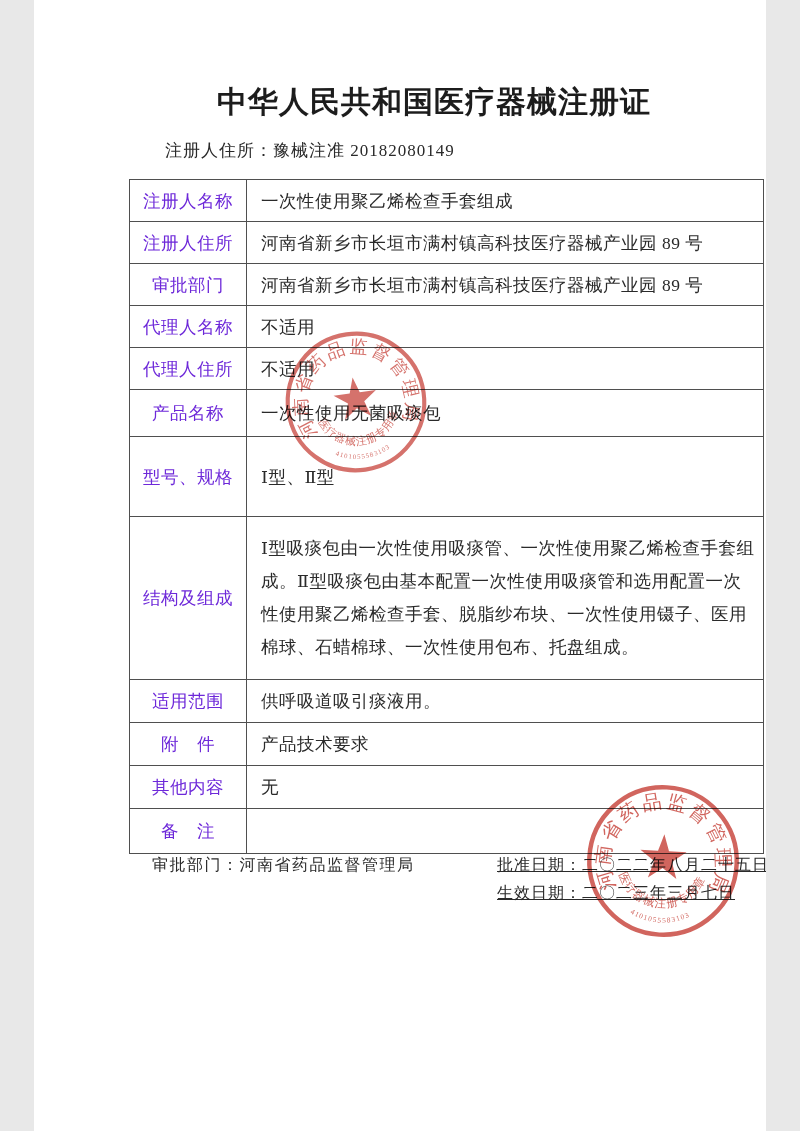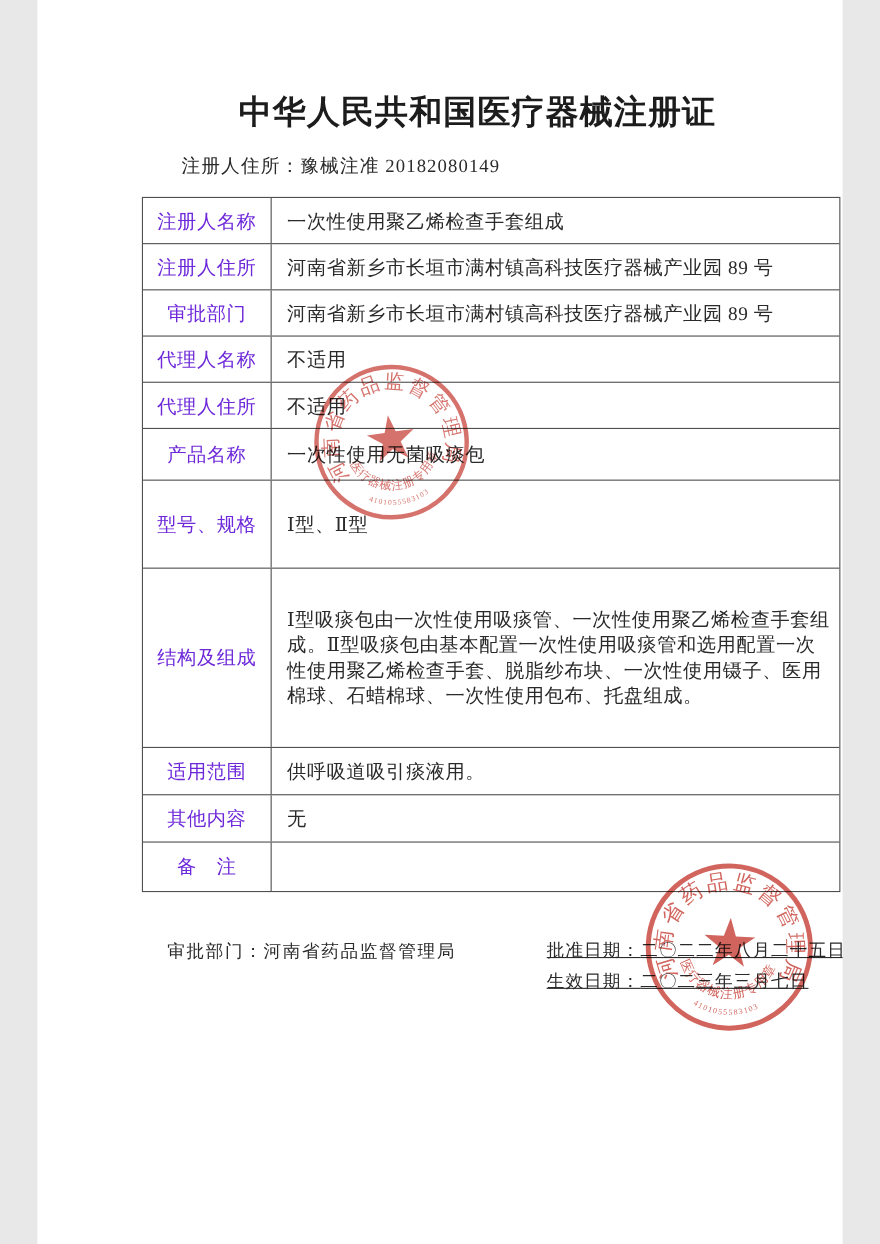--- a/index.html
+++ b/index.html
@@ -28,21 +28,21 @@
   .tlabel {
     width:117px; flex:0 0 117px; border-right:1px solid #4f4f4f; box-sizing:border-box;
     display:flex; align-items:center; justify-content:center;
     font-size:17.5px; text-align:center; letter-spacing:0.5px; color:#6d28d9;
   }
   .tvalue {
     flex:1; display:flex; align-items:center;
     padding:4px 10px 4px 14px; box-sizing:border-box;
     font-size:17.5px; letter-spacing:0.5px; color:#2a2a2a;
   }
-  .tvalue.paragraph { line-height:23px; padding-right:6px; }
+  .tvalue.paragraph { line-height:33px; padding-right:6px; }
   .footer-approval {
     position:absolute; left:118px; top:855px; font-size:16px; letter-spacing:1.5px;
     color:#2a2a2a;
     text-align:right;
   }
   .footer-dates {
     position:absolute; left:463px; top:855px; font-size:16px; letter-spacing:1px;
     color:#2a2a2a;
   }
   .footer-dates .dline { height:28px; line-height:20px; white-space:nowrap;text-decoration:underline; }
@@ -90,20 +90,24 @@
     </div>
     <div class="trow" style="height:163px">
       <div class="tlabel">结构及组成</div>
       <div class="tvalue paragraph">Ⅰ型吸痰包由一次性使用吸痰管、一次性使用聚乙烯检查手套组成。Ⅱ型吸痰包由基本配置一次性使用吸痰管和选用配置一次性使用聚乙烯检查手套、脱脂纱布块、一次性使用镊子、医用棉球、石蜡棉球、一次性使用包布、托盘组成。</div>
     </div>
     <div class="trow" style="height:43px">
       <div class="tlabel">适用范围</div>
       <div class="tvalue">供呼吸道吸引痰液用。</div>
     </div>
     <div class="trow" style="height:43px">
+      <div class="tlabel">附　件</div>
+      <div class="tvalue">产品技术要求</div>
+    </div>
+    <div class="trow" style="height:43px">
       <div class="tlabel">其他内容</div>
       <div class="tvalue">无</div>
     </div>
     <div class="trow" style="height:44px">
       <div class="tlabel">备　注</div>
     </div>
   </div>
 
   <div class="footer-approval"><span>审批部门：</span><span>河南省药品监督管理局</span></div>
 

